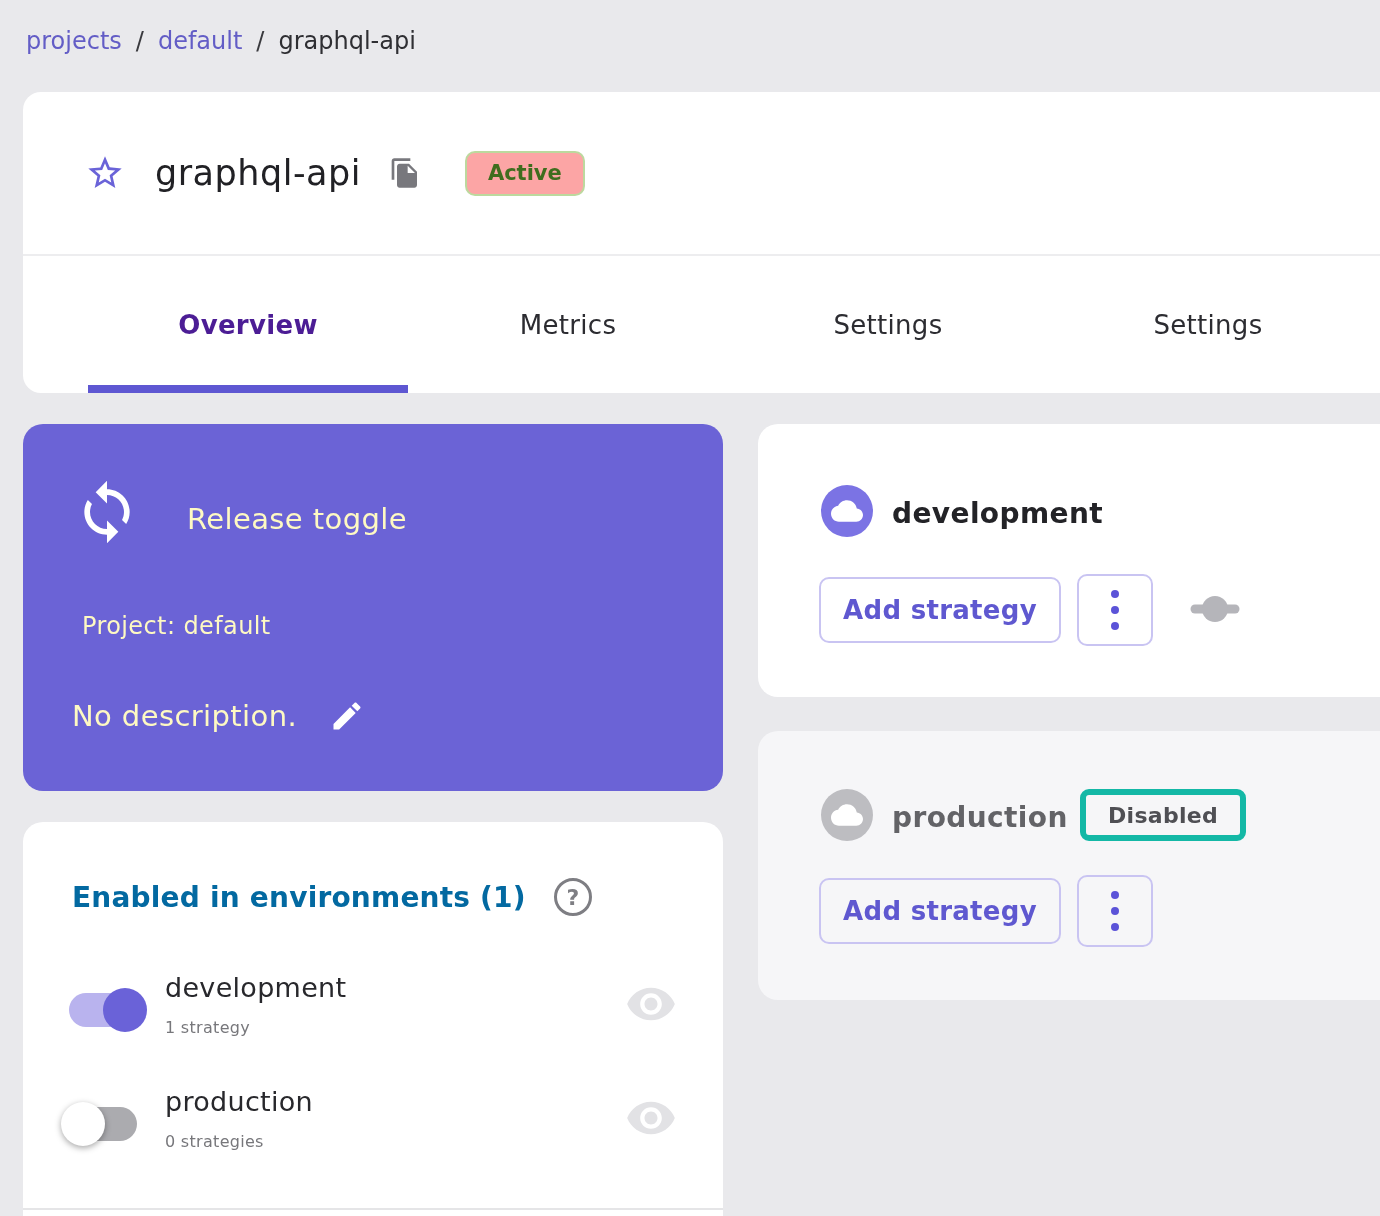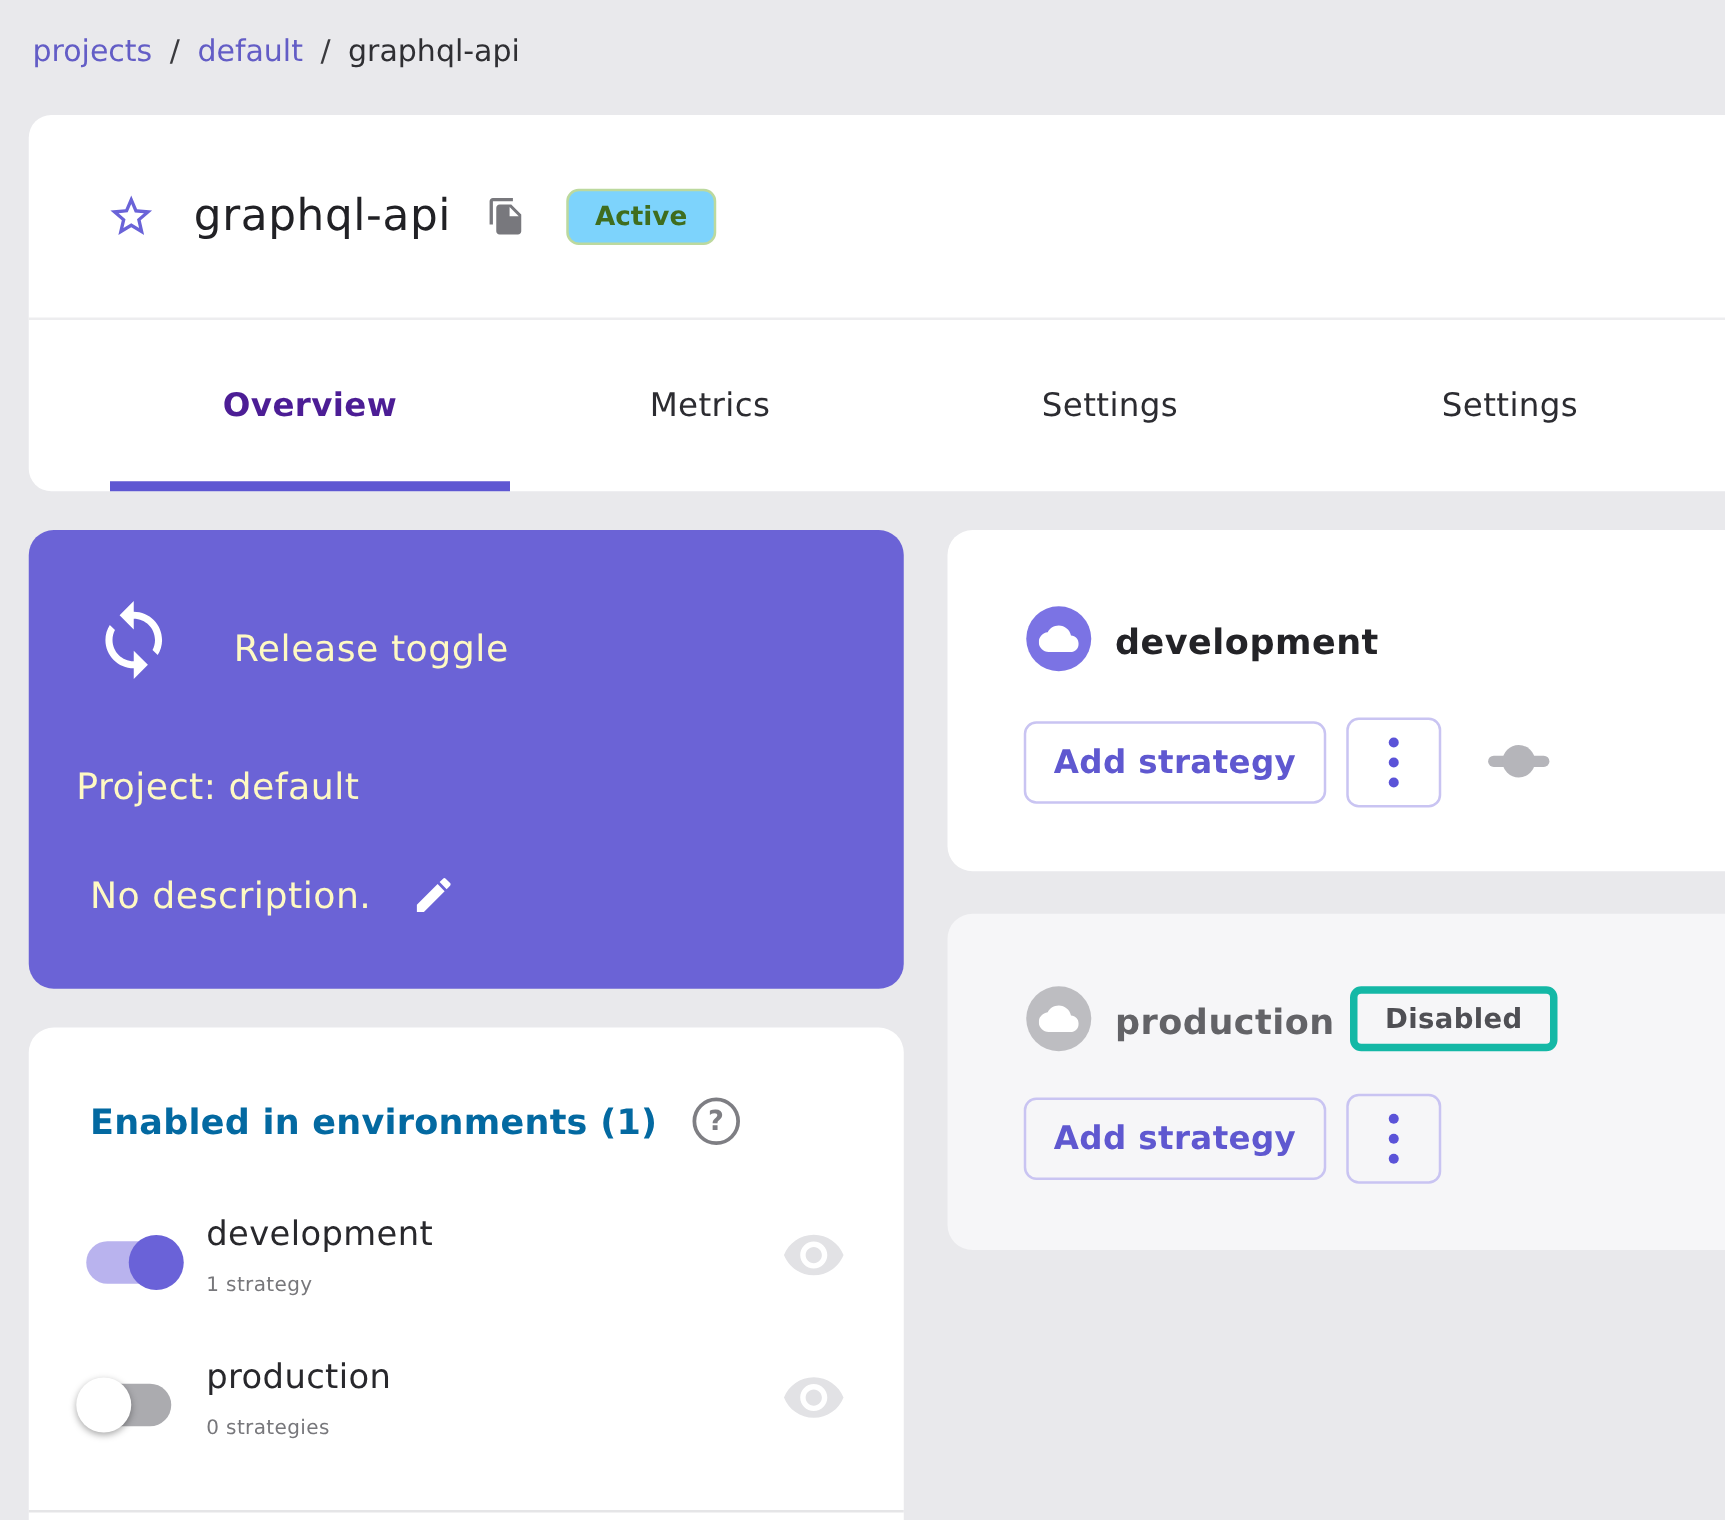--- a/index.html
+++ b/index.html
@@ -29,22 +29,22 @@
   .header-row {
     height:162px; display:flex; align-items:center; padding-left:62px;
   }
   .star-btn { width:40px; height:40px; cursor:pointer; flex:0 0 auto; }
   .feature-title {
     margin-left:30px; font-size:35px; font-weight:500; color:#212125;
     letter-spacing:0.5px;
   }
   .copy-btn { margin-left:28px; width:32px; height:32px; cursor:pointer; }
   .badge-active {
-    margin-left:32px; font-size:21px; font-weight:700; color:#3f6d1e;
-    background:#7dd3fc; border:2px solid #bcd99e; border-radius:10px;
+    margin-left:44px; font-size:21px; font-weight:700; color:#3f6d1e;
+    background:#fca5a5; border:2px solid #bcd99e; border-radius:10px;
     padding:10px 21px; line-height:1;
   }
   .tabs-row {
     position:relative; height:139px; border-top:2px solid #ededef;
     display:flex; padding-left:65px;
   }
   .tab {
     width:320px; display:flex; align-items:center; justify-content:center;
     font-size:26px; color:#2c2c31; cursor:pointer; letter-spacing:0.3px;
   }
@@ -57,21 +57,21 @@
   
   .toggle-card {
     position:absolute; left:23px; top:424px; width:700px; height:367px;
     background:#6b63d6; border-radius:20px; color:#fef9c3;
   }
   .loop-icon { position:absolute; left:50px; top:54px; width:68px; height:68px; }
   .toggle-type-label {
     position:absolute; left:164px; top:78px; font-size:29px; letter-spacing:0.4px;
   }
   .toggle-project {
-    position:absolute; left:38px; top:188px; font-size:29px; letter-spacing:0.4px;text-align:center;
+    position:absolute; left:59px; top:188px; font-size:24px; letter-spacing:0.4px;text-align:center;
   }
   .toggle-desc-row {
     position:absolute; left:49px; top:274px; display:flex; align-items:center; gap:32px;
   }
   .toggle-desc { font-size:29px; letter-spacing:0.4px; }
   .edit-btn { width:36px; height:36px; cursor:pointer; }
 
   
   .env-card {
     position:absolute; left:758px; width:622px; border-radius:20px 0 0 20px;

